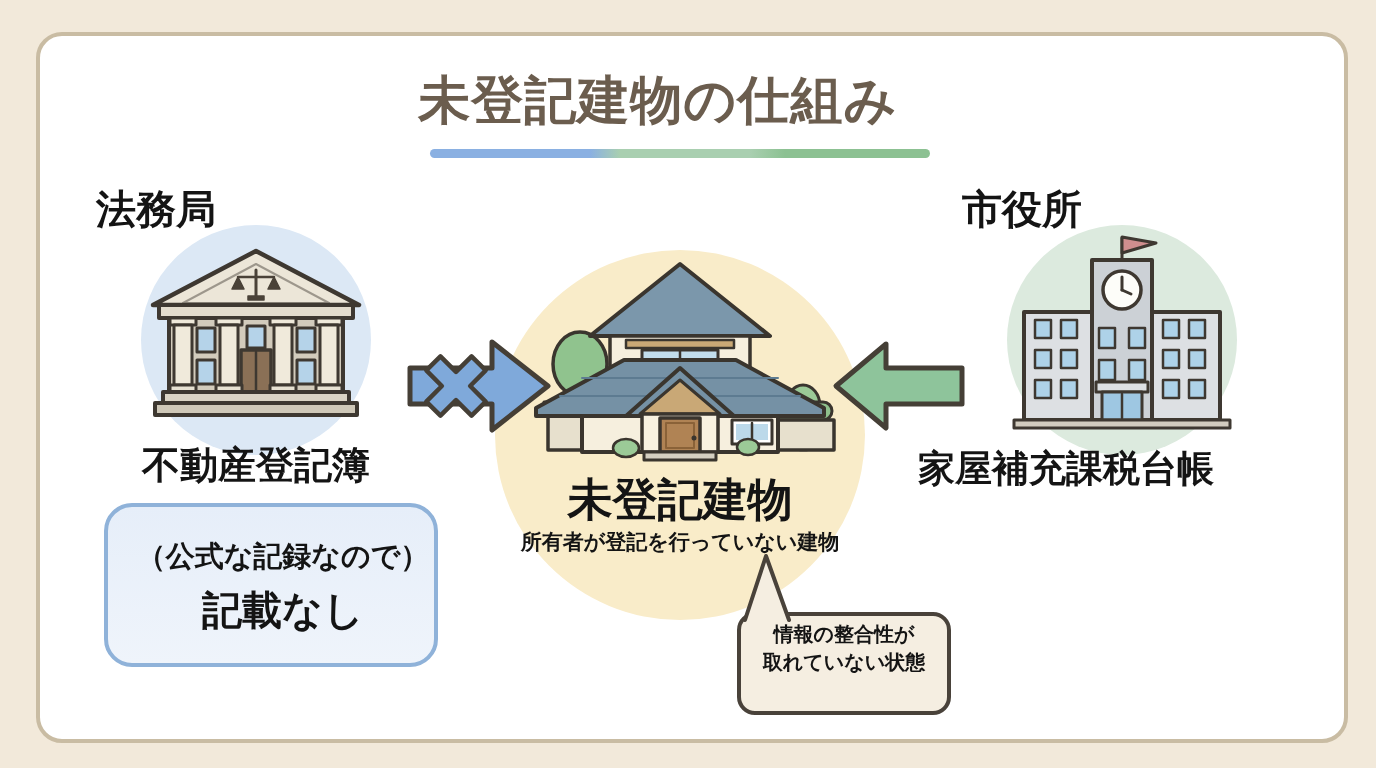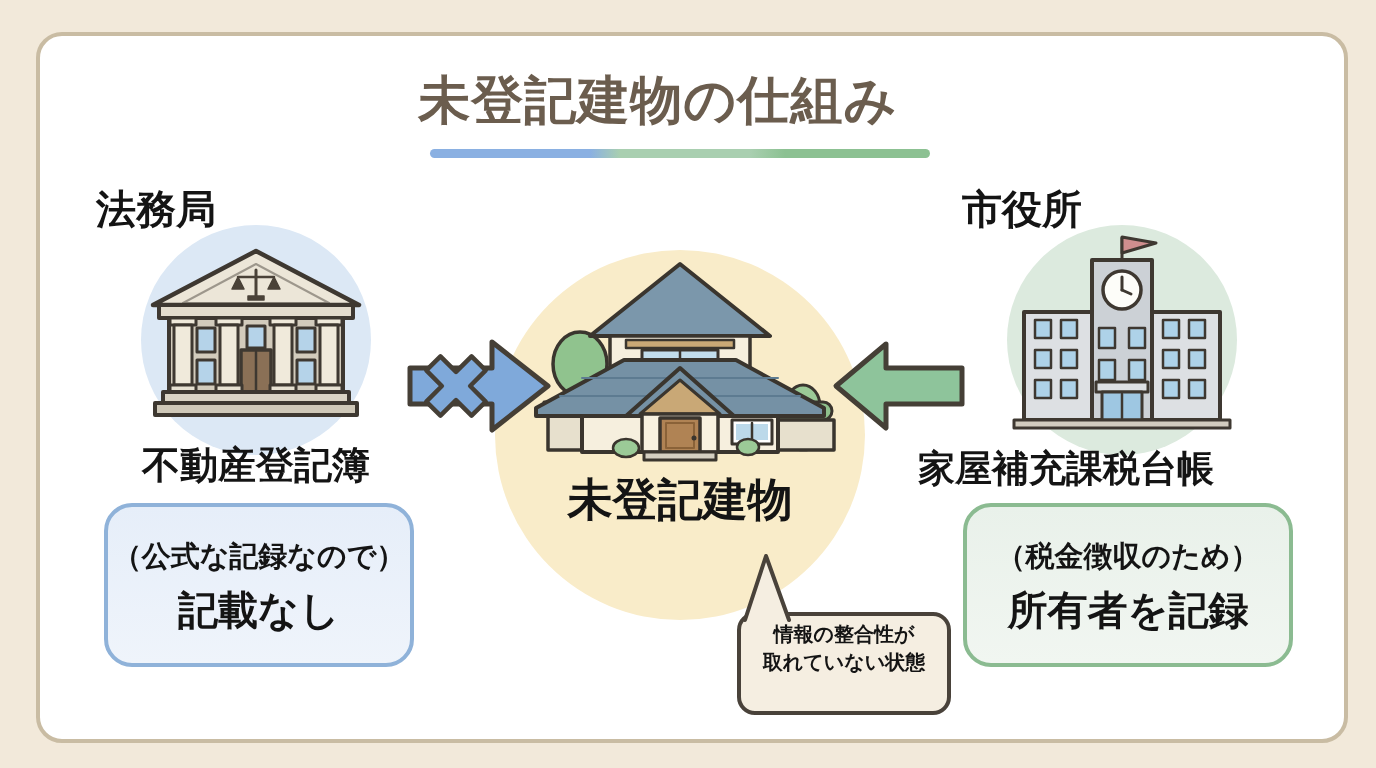--- a/index.html
+++ b/index.html
@@ -39,20 +39,21 @@
   #right-label{left:886px;top:444px;width:360px;text-align:center;font-size:37px;font-weight:900;color:#141414;}
   #center-heading{left:530px;top:470px;width:300px;text-align:center;font-size:45px;font-weight:900;color:#141414;}
   #center-desc{left:480px;top:528px;width:400px;text-align:center;font-size:21px;font-weight:800;color:#141414;}
   .note-box{
     border-radius:28px;text-align:center;
   }
   #left-box{
     left:104px;top:503px;width:302px;height:156px;
     background:linear-gradient(180deg,#e6eef9 0%,#eff4fb 100%);
     border:4px solid #8fb2d9;
+    padding-left:24px;
   }
   #right-box{
     left:963px;top:503px;width:322px;height:156px;
     background:linear-gradient(180deg,#e9f1ea 0%,#f1f6f1 100%);
     border:4px solid #8bbb91;
   }
   .note-line1{margin-top:30px;font-size:29px;font-weight:800;color:#141414;}
   .note-line2{margin-top:6px;font-size:40px;font-weight:900;color:#141414;}
   #bubble{
     left:737px;top:612px;width:206px;height:95px;
@@ -149,20 +150,21 @@
       <circle cx="174" cy="180" r="2.5" fill="#3a352e" stroke="none"></circle>
       <rect x="212" y="162" width="40" height="24" fill="#ffffff" stroke-width="3"></rect>
       <rect x="216" y="166" width="32" height="16" fill="#bcd9ea" stroke="none"></rect>
       <line x1="232" y1="165" x2="232" y2="183" stroke-width="2.5"></line>
       <ellipse cx="106" cy="190" rx="13" ry="9" fill="#9bca97" stroke-width="2.5"></ellipse>
       <ellipse cx="228" cy="189" rx="11" ry="8" fill="#9bca97" stroke-width="2.5"></ellipse>
       <rect x="124" y="194" width="72" height="8" fill="#d5cfc1" stroke-width="3"></rect>
     </g>
   </svg>
   <div id="center-heading" class="abs">未登記建物</div>
+  <div id="center-desc" class="abs">所有者が登記を行っていない建物</div>
   <div id="bubble" class="abs">
     <div id="bubble-inner">
       <div class="bubble-line">情報の整合性が</div>
       <div class="bubble-line">取れていない状態</div>
     </div>
   </div>
 
   <div id="right-heading" class="abs section-heading">市役所</div>
   <div id="right-circle" class="abs circle"></div>
   <svg id="cityhall" class="abs" width="224" height="200" viewBox="0 0 224 200">
@@ -195,24 +197,20 @@
         <rect x="89" y="128" width="16" height="20"></rect>
           <rect x="119" y="128" width="16" height="20"></rect>
       </g>
       <rect x="86" y="150" width="52" height="10" fill="#dde0e3" stroke-width="3"></rect>
       <rect x="92" y="160" width="40" height="28" fill="#9ec7e2" stroke-width="3"></rect>
       <line x1="112" y1="162" x2="112" y2="186" stroke-width="2.5"></line>
       <rect x="4" y="188" width="216" height="8" fill="#d2ccbf" stroke-width="3"></rect>
     </g>
   </svg>
   <div id="right-label" class="abs">家屋補充課税台帳</div>
-  <div id="right-box" class="abs note-box">
-    <div class="note-line1">（税金徴収のため）</div>
-    <div class="note-line2">所有者を記録</div>
-  </div>
 
   <svg id="overlay" width="1376" height="768" viewBox="0 0 1376 768">
     <path d="M410,368 H492 V342 L548,386 L492,430 V404 H410 Z" fill="#7fa9da" stroke="#453f36" stroke-width="5" stroke-linejoin="round"></path>
     <path transform="rotate(45 456 386)" d="M424,376 H446 V354 H466 V376 H488 V396 H466 V418 H446 V396 H424 Z" fill="#7fa9da" stroke="#453f36" stroke-width="4.5" stroke-linejoin="round"></path>
     <path d="M962,368 H886 V344 L836,386 L886,428 V404 H962 Z" fill="#8ec49b" stroke="#453f36" stroke-width="5" stroke-linejoin="round"></path>
     <path d="M745,620 L766,556 L789,620 Z" fill="#f5eee1"></path>
     <path d="M745,620 L766,556 L789,620" fill="none" stroke="#49423a" stroke-width="4" stroke-linejoin="round" stroke-linecap="round"></path>
   </svg>
 </div>
 

